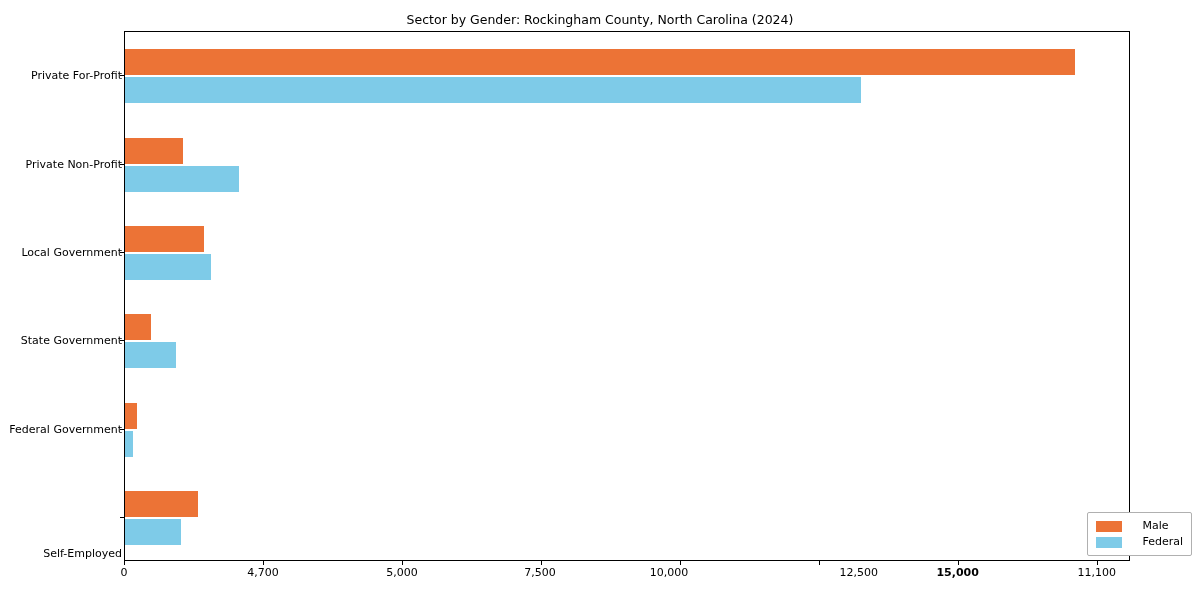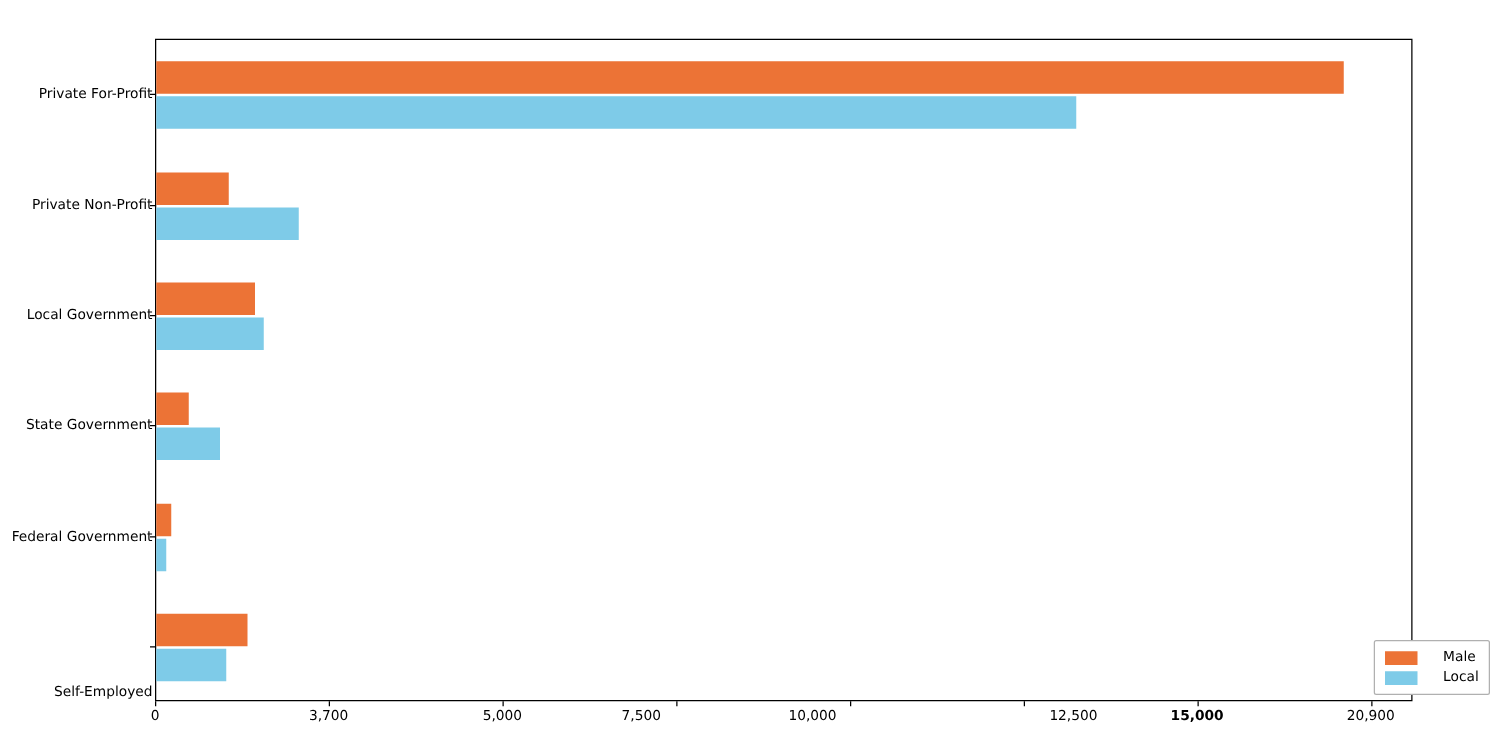--- a/index.html
+++ b/index.html
@@ -114,20 +114,21 @@
   }
   .legend-swatch.male { background: #ec7336; }
   .legend-swatch.female { background: #7ecbe8; }
   .legend-label { color: #000; }
 </style>
 </head>
 <body>
 
 <div id="chart-root">
 
+  <div id="chart-title">Sector by Gender: Rockingham County, North Carolina (2024)</div>
 
   <div id="plot-area">
     <div class="bars-layer" id="bars-layer">
         <div class="bar male" title="Male: 17,100" style="left: 0px; width: 950.42px; top: 17.1667px;"></div>
         <div class="bar female" title="Female: 13,250" style="left: 0px; width: 736.436px; top: 45.1667px;"></div>
         <div class="bar male" title="Male: 1,050" style="left: 0px; width: 58.3591px; top: 105.5px;"></div>
         <div class="bar female" title="Female: 2,050" style="left: 0px; width: 113.939px; top: 133.5px;"></div>
         <div class="bar male" title="Male: 1,420" style="left: 0px; width: 78.9238px; top: 193.833px;"></div>
         <div class="bar female" title="Female: 1,550" style="left: 0px; width: 86.1492px; top: 221.833px;"></div>
         <div class="bar male" title="Male: 470" style="left: 0px; width: 26.1227px; top: 282.167px;"></div>
@@ -149,40 +150,40 @@
       <div class="ytick-label" style="top: 340.167px;">State Government</div>
       <div class="ytick-mark" style="top: 340.167px;"></div>
       <div class="ytick-label" style="top: 428.5px;">Federal Government</div>
       <div class="ytick-mark" style="top: 428.5px;"></div>
       <div class="ytick-label" style="top: 516.833px; margin-top: 36px;">Self-Employed</div>
       <div class="ytick-mark" style="top: 516.833px;"></div>
     </div>
   <div id="xticks-layer">
       <div class="xtick-label" style="left: 124px;">0</div>
       <div class="xtick-mark" style="left: 124px;"></div>
-      <div class="xtick-label" style="left: 262.95px;">3,700</div>
+      <div class="xtick-label" style="left: 262.95px;">4,700</div>
       <div class="xtick-mark" style="left: 262.95px;"></div>
       <div class="xtick-label" style="left: 401.901px;">5,000</div>
       <div class="xtick-mark" style="left: 401.901px;"></div>
-      <div class="xtick-label" style="left: 513px;">7,500</div>
+      <div class="xtick-label" style="left: 540px;">7,500</div>
       <div class="xtick-mark" style="left: 540.851px;"></div>
-      <div class="xtick-label" style="left: 650px;">10,000</div>
+      <div class="xtick-label" style="left: 669px;">10,000</div>
       <div class="xtick-mark" style="left: 679.801px;"></div>
       <div class="xtick-label" style="left: 818.751px; margin-left: 40px;">12,500</div>
       <div class="xtick-mark" style="left: 818.751px;"></div>
       <div class="xtick-label" style="left: 957.702px; font-weight: bold;">15,000</div>
       <div class="xtick-mark" style="left: 957.702px;"></div>
-      <div class="xtick-label" style="left: 1096.65px;">20,900</div>
+      <div class="xtick-label" style="left: 1096.65px;">11,100</div>
       <div class="xtick-mark" style="left: 1096.65px;"></div>
     </div>
 
   <div id="legend">
     <div class="legend-row">
       <span class="legend-swatch male"></span>
       <span class="legend-label">Male</span>
     </div>
     <div class="legend-row">
       <span class="legend-swatch female"></span>
-      <span class="legend-label">Local</span>
+      <span class="legend-label">Federal</span>
     </div>
   </div>
 
 </div>
 
 </body></html>

